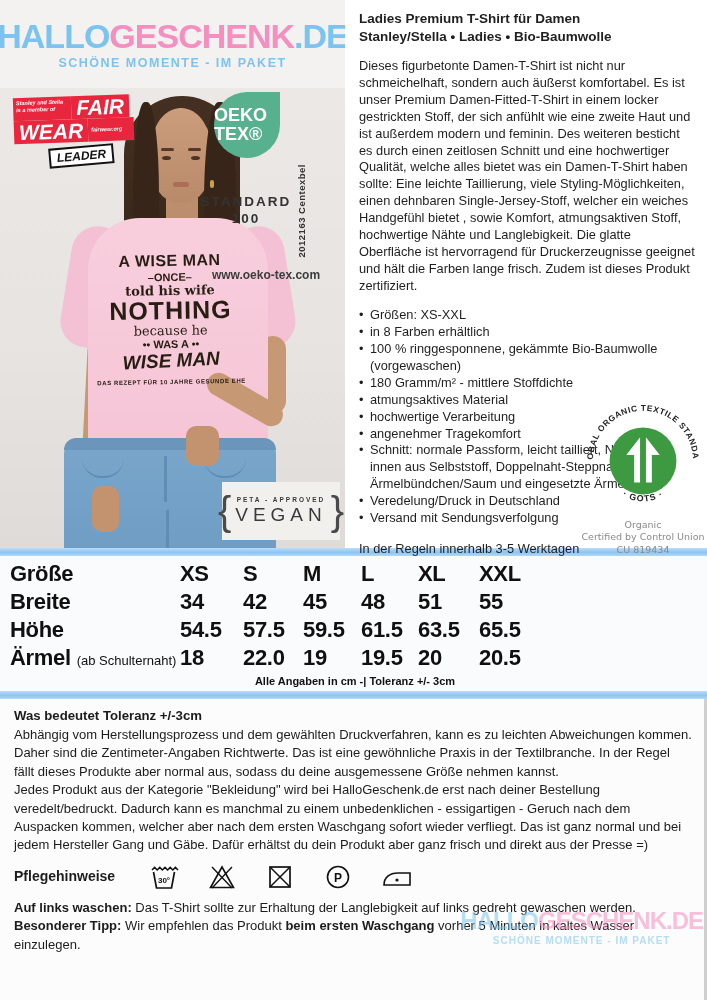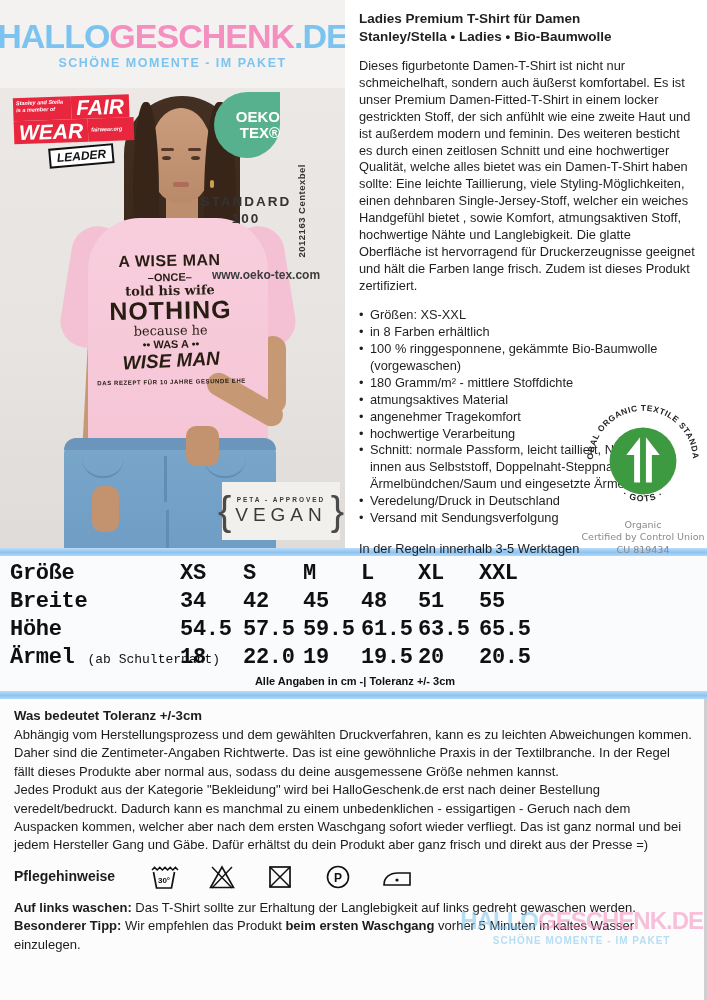--- a/index.html
+++ b/index.html
@@ -58,22 +58,22 @@
   
   .fairwear{position:absolute;left:14px;top:8px;width:130px;transform:rotate(-2deg);font-style:italic;}
   .fw-row{display:flex;align-items:stretch;}
   .fw-small{background:#e8273e;color:#fff;font-size:5.5px;font-weight:bold;padding:2px 3px;line-height:1.2;width:52px;}
   .fw-big{background:#e8273e;color:#fff;font-size:21px;font-weight:bold;padding:0 5px;line-height:1.1;}
   .fw-leader{display:inline-block;margin:4px 0 0 34px;background:#fff;border:2px solid #111;color:#111;
              font-size:12px;font-weight:bold;font-style:italic;padding:1px 6px;transform:rotate(-3deg);}
   
   .oeko{position:absolute;left:196px;top:4px;width:146px;text-align:left;}
   .oeko-leaf{width:66px;height:66px;background:#57b18e;border-radius:50% 0 50% 50%;margin-left:18px;
-             display:flex;flex-direction:column;align-items:flex-end;justify-content:center;color:#fff;
-             font-weight:bold;font-size:15px;line-height:1.05;}
+             display:flex;flex-direction:column;align-items:flex-start;justify-content:center;color:#fff;
+             font-weight:bold;font-size:18px;line-height:1.05;}
   .oeko-mid{display:flex;align-items:center;margin-top:6px;}
   .oeko-std{font-size:13.5px;font-weight:bold;color:#333;letter-spacing:2px;text-align:center;line-height:1.25;width:100px;}
   .oeko-cert{font-size:9.5px;font-weight:bold;color:#333;transform:rotate(180deg);writing-mode:vertical-rl;line-height:1.2;letter-spacing:.5px;}
   .oeko-url{font-size:12px;font-weight:bold;color:#3d3d3d;margin-top:10px;text-align:center;width:140px;}
   
   .vegan{position:absolute;left:222px;top:394px;width:118px;height:58px;background:#f2f0ed;
          display:flex;align-items:center;justify-content:center;color:#3a3a3a;}
   .vg-brace{font-size:40px;font-weight:200;line-height:1;color:#4a4a4a;}
   .vg-mid{text-align:center;margin:0 4px;}
   .vg-top{font-size:6.5px;font-weight:bold;letter-spacing:2px;}
@@ -88,21 +88,21 @@
   .delivery{margin-top:14px;white-space:pre-line;max-width:250px;}
   .contact{margin-top:15px;max-width:280px;}
   .email{margin-top:16px;font-weight:bold;font-size:13.5px;}
   .gots{position:absolute;right:0px;top:400px;width:128px;text-align:center;}
   .gots-sub{font-size:9.5px;color:#8a8a8a;line-height:1.3;margin-top:-4px;font-family:"DejaVu Sans",sans-serif;}
   
   .bar{height:8px;background:linear-gradient(180deg,#bcdcf8,#8cc4f1 55%,#b2d7f6);}
   
   .sizes-sec{height:130px;background:#fafbfd;padding:5px 0 0 10px;position:relative;}
   .srow{display:grid;grid-template-columns:170px 63px 60px 58px 57px 61px 70px;
-        font-weight:bold;font-size:22px;color:#101010;letter-spacing:-0.3px;height:28px;align-items:baseline;font-family:Liberation Mono, monospace;}
+        font-weight:bold;font-size:22px;color:#101010;letter-spacing:-0.3px;height:28px;align-items:baseline;}
   .srow .lbl{white-space:nowrap;}
   .sub-lbl{font-size:13px;font-weight:normal;letter-spacing:0;}
   .size-note{width:690px;text-align:center;font-size:11px;font-weight:bold;margin-top:2px;color:#111;}
   
   .bottom{position:relative;height:306px;background:#fcfcfc;padding:8px 14px 0;font-size:13px;line-height:1.42;color:#1c1c1c;}
   .bottom h3{margin:9px 0 0;font-size:13.2px;}
   .bottom h3:first-child{margin-top:0;}
   .bottom p{margin:0;}
   .care-row{display:flex;align-items:center;gap:28px;margin-top:8px;}
   .care-title{font-size:14px;font-weight:bold;margin-right:6px;}
@@ -213,22 +213,22 @@
         <div>Ladies Premium T-Shirt für Damen</div>
         <div>Stanley/Stella • Ladies • Bio-Baumwolle</div>
       </div>
       <p class="desc">Dieses figurbetonte Damen-T-Shirt ist nicht nur schmeichelhaft, sondern auch äußerst komfortabel. Es ist unser Premium Damen-Fitted-T-Shirt in einem locker gestrickten Stoff, der sich anfühlt wie eine zweite Haut und ist außerdem modern und feminin. Des weiteren besticht es durch einen zeitlosen Schnitt und eine hochwertiger Qualität, welche alles bietet was ein Damen-T-Shirt haben sollte: Eine leichte Taillierung, viele Styling-Möglichkeiten, einen dehnbaren Single-Jersey-Stoff, welcher ein weiches Handgefühl bietet , sowie Komfort, atmungsaktiven Stoff, hochwertige Nähte und Langlebigkeit. Die glatte Oberfläche ist hervorragend für Druckerzeugnisse geeignet und hält die Farben lange frisch. Zudem ist dieses Produkt zertifiziert.</p>
       <ul class="bullets">
         <li>Größen: XS-XXL</li>
         <li>in 8 Farben erhältlich</li>
         <li>100 % ringgesponnene, gekämmte Bio-Baumwolle (vorgewaschen)</li>
         <li>180 Gramm/m² - mittlere Stoffdichte</li>
         <li>atmungsaktives Material</li>
+        <li>hochwertige Verarbeitung</li>
         <li>angenehmer Tragekomfort</li>
-        <li>hochwertige Verarbeitung</li>
         <li>Schnitt: normale Passform, leicht tailliert, Nackenstoff innen aus Selbststoff, Doppelnaht-Steppnaht an Ärmelbündchen/Saum und eingesetzte Ärmel</li>
         <li>Veredelung/Druck in Deutschland</li>
         <li>Versand mit Sendungsverfolgung</li>
       </ul>
       <p class="delivery">In der Regeln innerhalb 3-5 Werktagen
 bei dir zu Hause (selten länger)</p>
       <p class="contact">Kontaktiere uns bei Fragen oder Wünschen einfach per E-Mail unter:</p>
       <p class="email">sprichmituns@hallogeschenk.de</p>
 
       <div class="gots">

